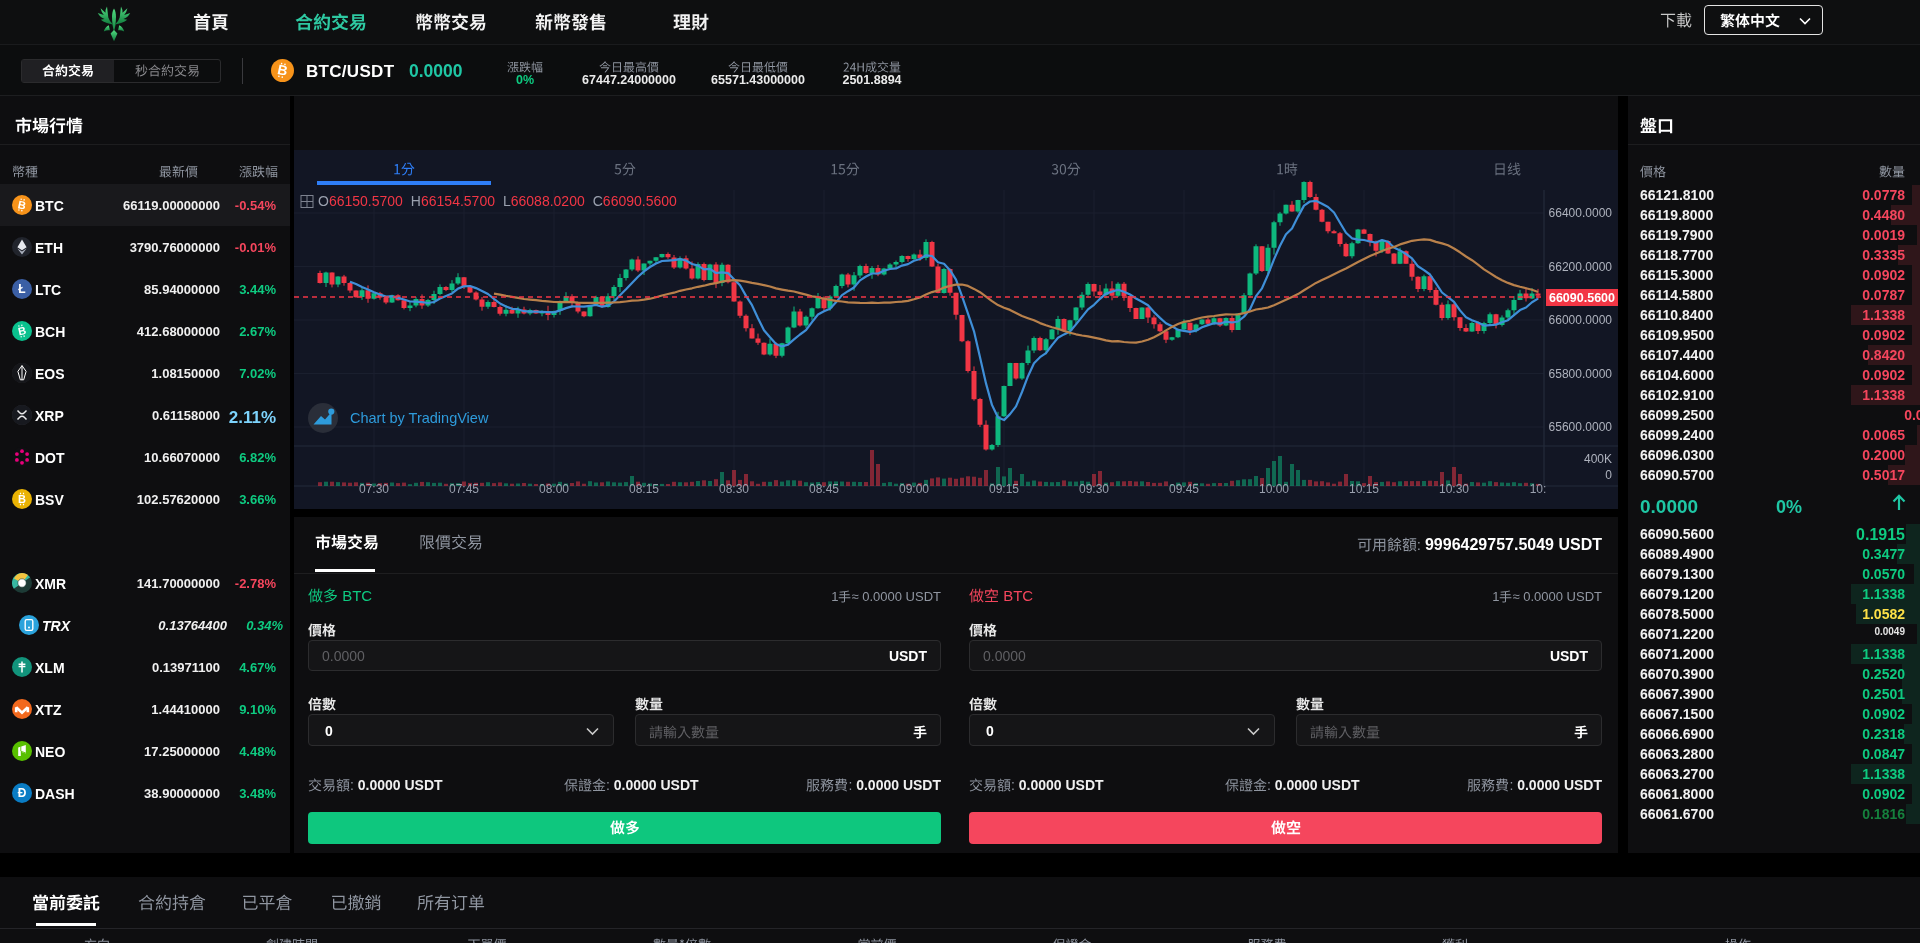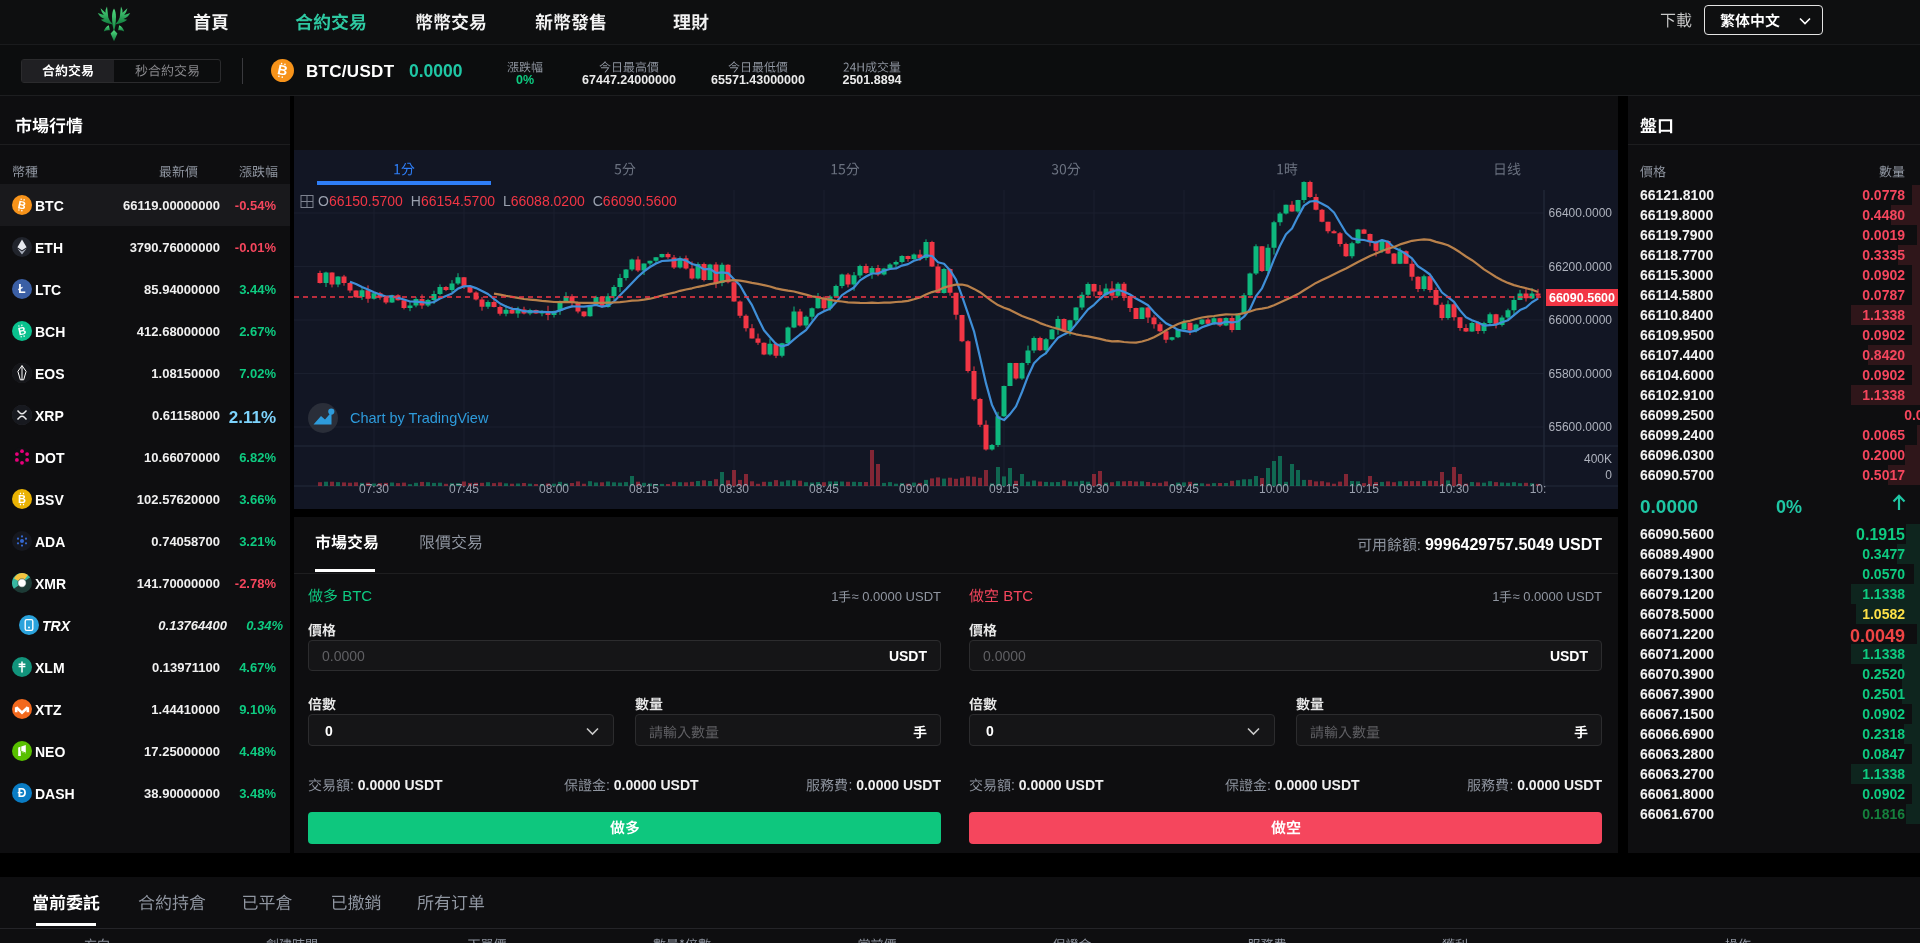--- a/index.html
+++ b/index.html
@@ -183,37 +183,20 @@
 </div>
 <div class="ab" style="left:0;top:382px;width:290px;height:42px;">
 <span class="ab" style="left:12px;top:11px"><svg width="20" height="20" viewBox="0 0 20 20" class="coin">
           <circle cx="10" cy="10" r="10" fill="#eab304"></circle>
           <text x="10" y="13.8" fill="#fff" font-size="11" font-weight="bold" text-anchor="middle" font-family="Liberation Sans, sans-serif">B</text>
           <path d="M8.5 5.2v-1.4M11.5 5.2v-1.4M8.5 16.2v-1.4M11.5 16.2v-1.4" stroke="#fff" stroke-width="1.2"></path>
         </svg></span>
 <span class="ab b" style="left:35px;top:14px;font-size:14px;color:#fff">BSV</span>
 <span class="ab b r" style="left:95px;top:14px;width:125px;font-size:13px;color:#f0f0f0">102.57620000</span>
 <span class="ab b r" style="left:206px;top:14px;width:70px;font-size:13px;color:#0ecb81">3.66%</span>
-</div>
-<div class="ab" style="left:0;top:424px;width:290px;height:42px;">
-<span class="ab" style="left:12px;top:11px"><svg width="20" height="20" viewBox="0 0 20 20" class="coin">
-          <circle cx="10" cy="10" r="10" fill="#16181f"></circle>
-          <g fill="#3468d1">
-            <circle cx="10" cy="10" r="2"></circle>
-            <circle cx="10" cy="5.4" r="1.1"></circle>
-            <circle cx="10" cy="14.6" r="1.1"></circle>
-            <circle cx="6" cy="7.7" r="1.1"></circle>
-            <circle cx="14" cy="7.7" r="1.1"></circle>
-            <circle cx="6" cy="12.3" r="1.1"></circle>
-            <circle cx="14" cy="12.3" r="1.1"></circle>
-          </g>
-        </svg></span>
-<span class="ab b" style="left:35px;top:14px;font-size:14px;color:#fff">ADA</span>
-<span class="ab b r" style="left:95px;top:14px;width:125px;font-size:13px;color:#f0f0f0">0.74058700</span>
-<span class="ab b r" style="left:206px;top:14px;width:70px;font-size:13px;color:#0ecb81">3.21%</span>
 </div>
 <div class="ab" style="left:0;top:466px;width:290px;height:42px;">
 <span class="ab" style="left:12px;top:11px"><svg width="20" height="20" viewBox="0 0 20 20" class="coin">
           <circle cx="10" cy="10" r="10" fill="#1d3b36"></circle>
           <path d="M0 10a10 10 0 0 1 20 0Z" fill="#37b8a2" transform="rotate(-35 10 10)"></path>
           <path d="M2 5.4A10 10 0 0 1 10 0c2 0 4.4 .8 5.9 2L10 10Z" fill="#f4c33e"></path>
           <circle cx="10" cy="10" r="4.2" fill="#fff"></circle>
           <circle cx="10" cy="10" r="4.2" fill="none" stroke="#1d3b36" stroke-width="0.6"></circle>
         </svg></span>
 <span class="ab b" style="left:35px;top:14px;font-size:14px;color:#fff">XMR</span>
@@ -667,21 +650,21 @@
       <span class="ab b" style="right:15px;top:2px;font-size:14px;color:#0ecb81">1.1338</span>
     </div>
     <div class="ab" style="left:0;top:508px;width:292px;height:20px">
       <div class="ab" style="right:0;top:0;width:64px;height:20px;background:rgba(14,203,129,0.12)"></div>
       <span class="ab b" style="left:12px;top:2px;font-size:14px;color:#f2f2f2">66078.5000</span>
       <span class="ab b" style="right:15px;top:2px;font-size:14px;color:#fde047">1.0582</span>
     </div>
     <div class="ab" style="left:0;top:528px;width:292px;height:20px">
       <div class="ab" style="right:0;top:0;width:3px;height:20px;background:rgba(14,203,129,0.12)"></div>
       <span class="ab b" style="left:12px;top:2px;font-size:14px;color:#f2f2f2">66071.2200</span>
-      <span class="ab b" style="right:15px;top:2px;font-size:18px;color:#ef4444">0.0049</span>
+      <span class="ab b" style="right:15px;top:2px;font-size:10px;color:#e5e5e5">0.0049</span>
     </div>
     <div class="ab" style="left:0;top:548px;width:292px;height:20px">
       <div class="ab" style="right:0;top:0;width:69px;height:20px;background:rgba(14,203,129,0.12)"></div>
       <span class="ab b" style="left:12px;top:2px;font-size:14px;color:#f2f2f2">66071.2000</span>
       <span class="ab b" style="right:15px;top:2px;font-size:14px;color:#0ecb81">1.1338</span>
     </div>
     <div class="ab" style="left:0;top:568px;width:292px;height:20px">
       <div class="ab" style="right:0;top:0;width:18px;height:20px;background:rgba(14,203,129,0.12)"></div>
       <span class="ab b" style="left:12px;top:2px;font-size:14px;color:#f2f2f2">66070.3900</span>
       <span class="ab b" style="right:15px;top:2px;font-size:14px;color:#0ecb81">0.2520</span>

